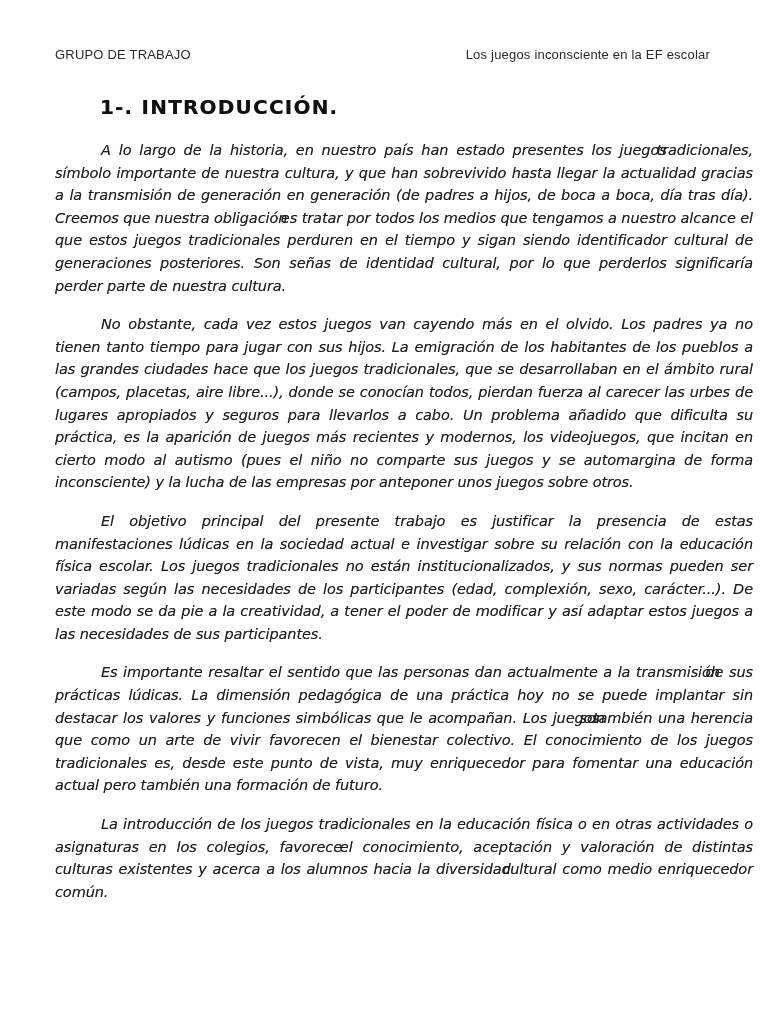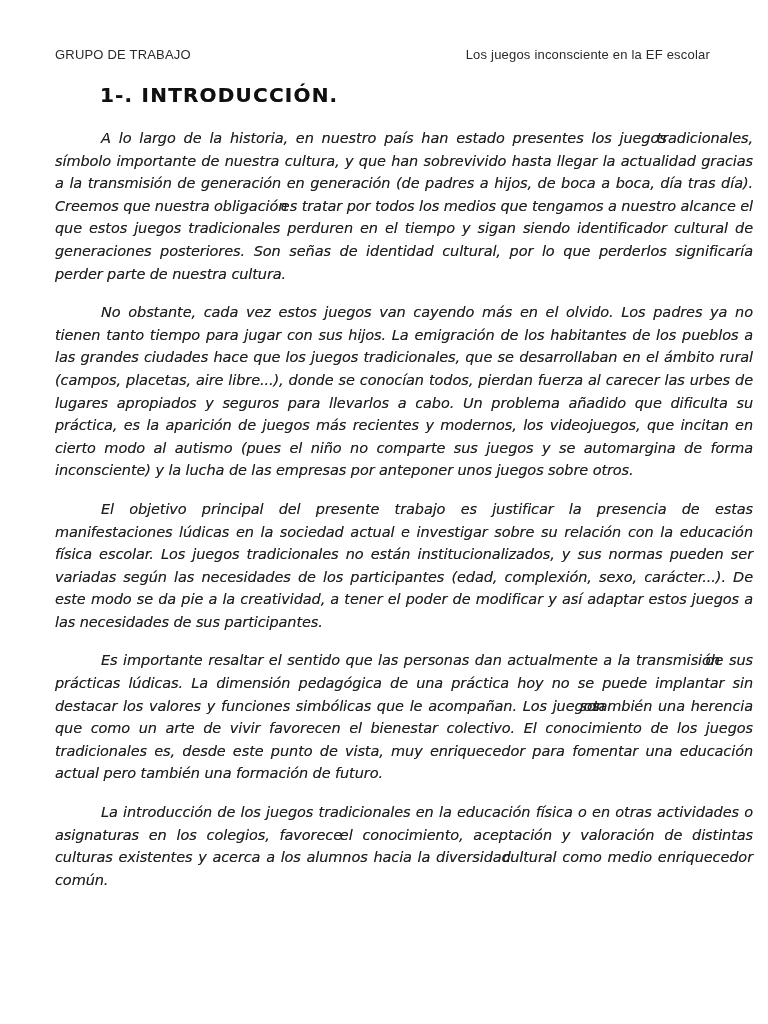--- a/index.html
+++ b/index.html
@@ -21,21 +21,21 @@
     display:flex;
     justify-content:space-between;
     align-items:flex-start;
     padding:47px 58px 0 55px;
     font-family:"Liberation Sans", sans-serif;
     font-size:13px;
     color:#2a2a2a;
     letter-spacing:0.2px;
   }
   .doc-title {
-    margin:21px 0 0 100px;
+    margin:33px 0 0 100px;
     font-size:20px;
     font-weight:bold;
     color:#101010;
     letter-spacing:1.2px;
     text-shadow:0 0 0.5px rgba(0,0,0,0.55);
   }
   .doc-body {
     margin:20px 7px 0 55px;
     width:706px;
     font-size:14.5px;

